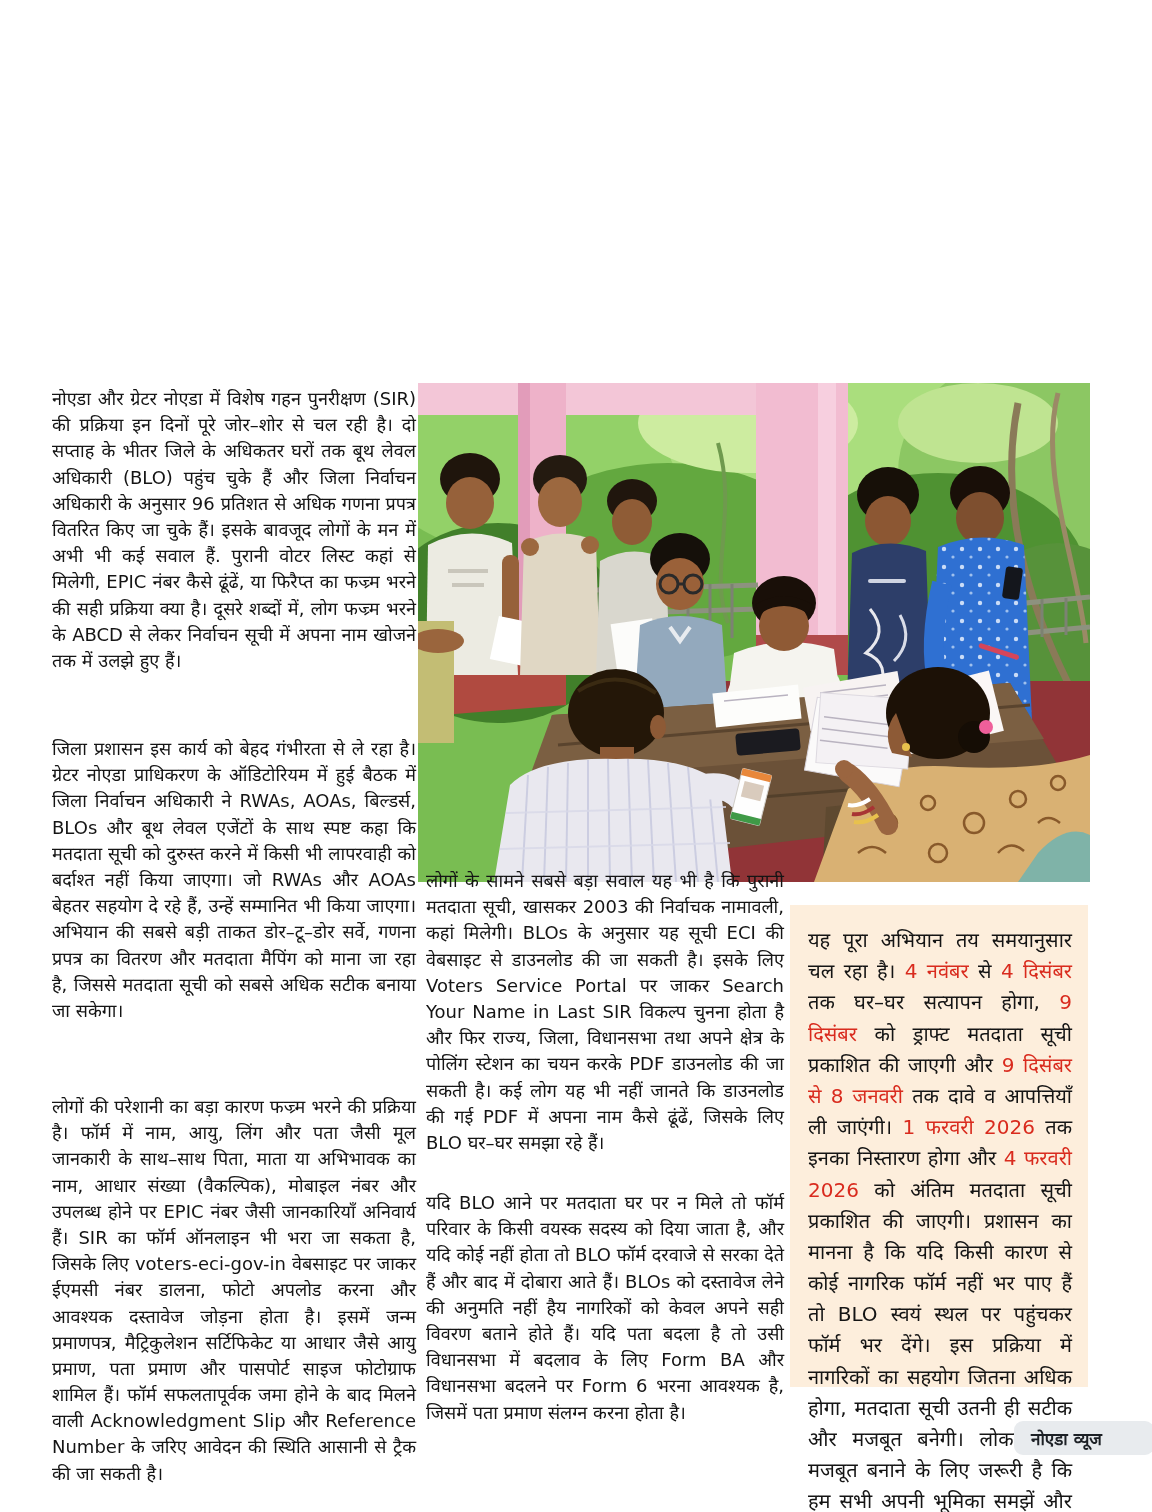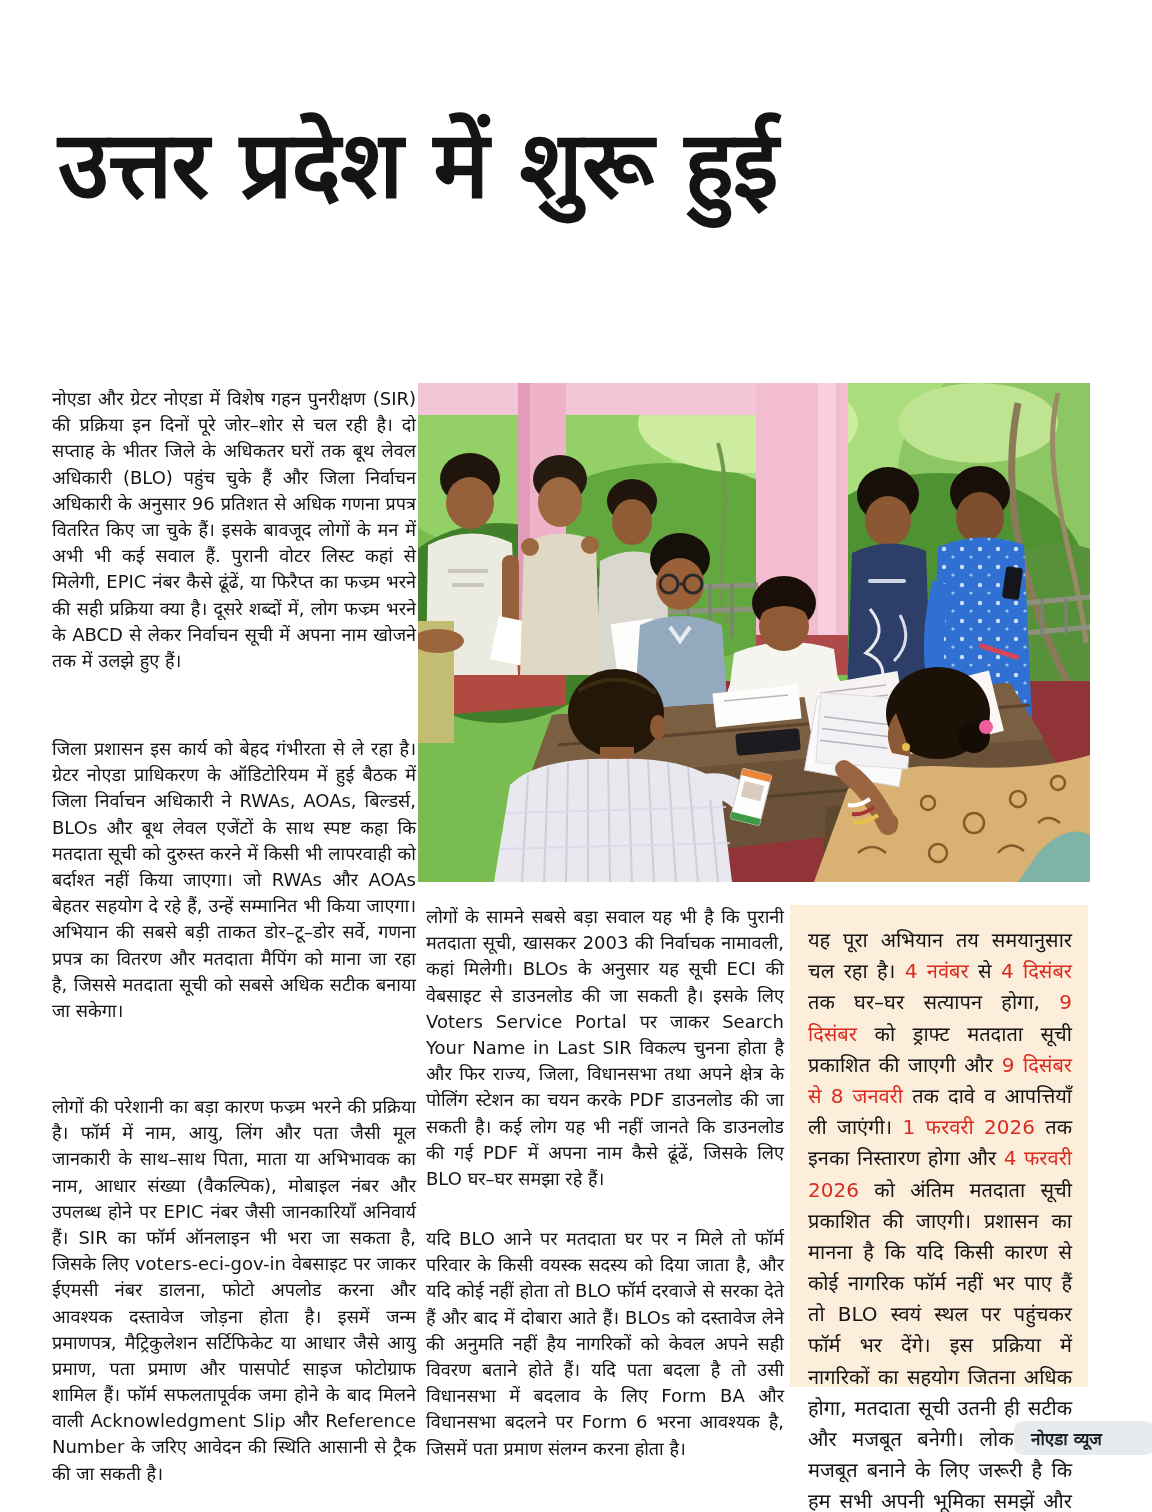--- a/index.html
+++ b/index.html
@@ -13,40 +13,39 @@
   .body-text{font-size:18px;line-height:1.455;text-align:justify;font-weight:500;color:#141414;margin:0;}
 
   .col-left{position:absolute;left:52px;top:386px;width:364px;height:1060px;}
   .col-left .p1{position:absolute;top:0;left:0;width:364px;}
   .col-left .p2{position:absolute;top:350px;left:0;width:364px;}
   .col-left .p3{position:absolute;top:708px;left:0;width:364px;}
 
   .photo-wrap{position:absolute;left:418px;top:383px;width:672px;height:499px;overflow:hidden;}
   .photo-wrap svg{display:block;}
 
-  .col-mid{position:absolute;left:426px;top:904px;width:358px;height:580px;}
+  .col-mid{position:absolute;left:426px;top:868px;width:358px;height:580px;}
   .col-mid .p1{position:absolute;top:0;left:0;width:358px;}
   .col-mid .p2{position:absolute;top:322px;left:0;width:358px;}
 
   .timeline-box{position:absolute;left:790px;top:905px;width:298px;height:482px;
     background:#fdeedc;box-sizing:border-box;padding:20px 16px 16px 18px;
     font-size:20px;line-height:1.56;text-align:justify;font-weight:500;color:#141414;}
   .timeline-box .hl-red{color:#d92b1e;margin-top:13px;}
 
   .credit-badge{position:absolute;left:1014px;top:1421px;width:140px;height:34px;
     background:#e8ebee;border-radius:9px;display:flex;align-items:center;
     box-sizing:border-box;padding-left:17px;font-size:17px;font-weight:700;color:#1d2126;}
 </style>
 </head>
 <body>
 
 <div class="page">
 
   <h1 class="headline">
-    <span class="hline">उत्तर प्रदेश में शुरू हुई</span>
   </h1>
 
   <div class="col-left">
     <p class="body-text p1">नोएडा और ग्रेटर नोएडा में विशेष गहन पुनरीक्षण (SIR) की प्रक्रिया इन दिनों पूरे जोर–शोर से चल रही है। दो सप्ताह के भीतर जिले के अधिकतर घरों तक बूथ लेवल अधिकारी (BLO) पहुंच चुके हैं और जिला निर्वाचन अधिकारी के अनुसार 96 प्रतिशत से अधिक गणना प्रपत्र वितरित किए जा चुके हैं। इसके बावजूद लोगों के मन में अभी भी कई सवाल हैं. पुरानी वोटर लिस्ट कहां से मिलेगी, EPIC नंबर कैसे ढूंढें, या फिरैप्त का फज्र्म भरने की सही प्रक्रिया क्या है। दूसरे शब्दों में, लोग फज्र्म भरने के ABCD से लेकर निर्वाचन सूची में अपना नाम खोजने तक में उलझे हुए हैं।</p>
     <p class="body-text p2">जिला प्रशासन इस कार्य को बेहद गंभीरता से ले रहा है। ग्रेटर नोएडा प्राधिकरण के ऑडिटोरियम में हुई बैठक में जिला निर्वाचन अधिकारी ने RWAs, AOAs, बिल्डर्स, BLOs और बूथ लेवल एजेंटों के साथ स्पष्ट कहा कि मतदाता सूची को दुरुस्त करने में किसी भी लापरवाही को बर्दाश्त नहीं किया जाएगा। जो RWAs और AOAs बेहतर सहयोग दे रहे हैं, उन्हें सम्मानित भी किया जाएगा। अभियान की सबसे बड़ी ताकत डोर–टू–डोर सर्वे, गणना प्रपत्र का वितरण और मतदाता मैपिंग को माना जा रहा है, जिससे मतदाता सूची को सबसे अधिक सटीक बनाया जा सकेगा।</p>
     <p class="body-text p3">लोगों की परेशानी का बड़ा कारण फज्र्म भरने की प्रक्रिया है। फॉर्म में नाम, आयु, लिंग और पता जैसी मूल जानकारी के साथ–साथ पिता, माता या अभिभावक का नाम, आधार संख्या (वैकल्पिक), मोबाइल नंबर और उपलब्ध होने पर EPIC नंबर जैसी जानकारियाँ अनिवार्य हैं। SIR का फॉर्म ऑनलाइन भी भरा जा सकता है, जिसके लिए voters-eci-gov-in वेबसाइट पर जाकर ईएमसी नंबर डालना, फोटो अपलोड करना और आवश्यक दस्तावेज जोड़ना होता है। इसमें जन्म प्रमाणपत्र, मैट्रिकुलेशन सर्टिफिकेट या आधार जैसे आयु प्रमाण, पता प्रमाण और पासपोर्ट साइज फोटोग्राफ शामिल हैं। फॉर्म सफलतापूर्वक जमा होने के बाद मिलने वाली Acknowledgment Slip और Reference Number के जरिए आवेदन की स्थिति आसानी से ट्रैक की जा सकती है।</p>
   </div>
 
   <div class="photo-wrap">
     <svg viewBox="0 0 672 499" width="672" height="499" role="img">

